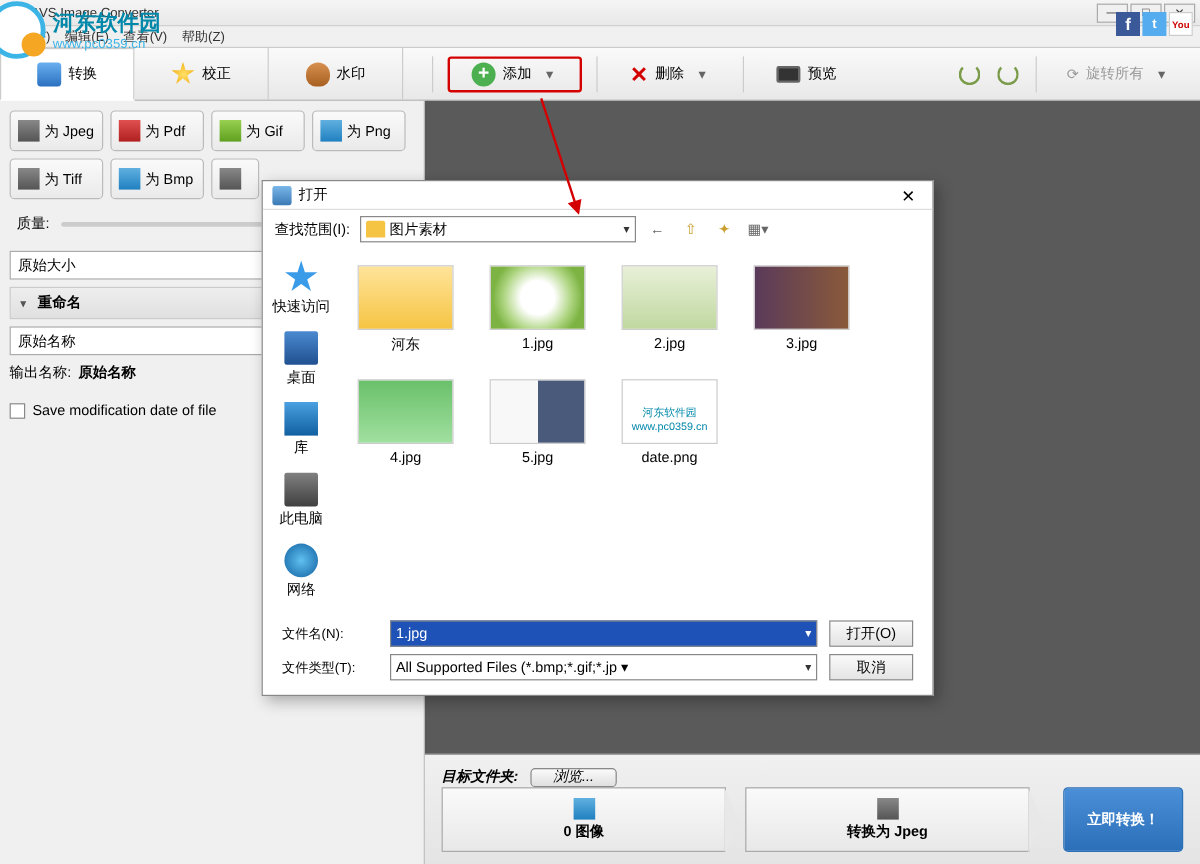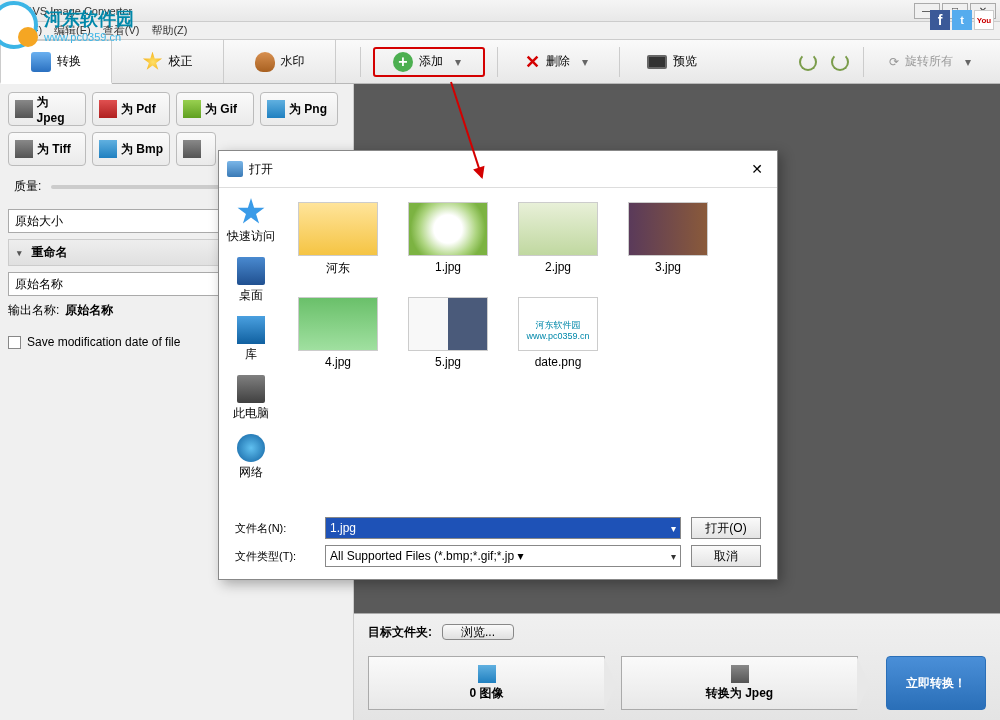--- a/index.html
+++ b/index.html
@@ -31,56 +31,56 @@
 .toolbar .mbtn.add { border:2px solid #d40000; padding: 2px 18px; }
 .toolbar .mbtn .dd { width:10px; color:#666; margin-left:6px;}
 .toolbar .sep { width:1px; height:30px; background:#ccc; align-self:center; margin: 0 4px; }
 .toolbar .social { display:flex; gap:2px; position:absolute; right:6px; top:-30px; }
 .toolbar .social div { width:20px;height:20px; }
 .toolbar .rightgroup { display:flex; align-items:center; margin-left:auto; padding-right:10px; gap:6px;}
 .toolbar .iconbtn { width:26px;height:26px;border:1px solid transparent;border-radius:3px;display:flex;align-items:center;justify-content:center;cursor:pointer;}
 
 .content { display:flex; height: calc(100% - 22px - 18px - 44px); }
 .sidebar { width: 354px; background: #f0f0f0; border-right: 1px solid #ccc; padding: 8px; overflow:hidden;}
-.format-grid { display:flex; flex-wrap:wrap; gap:6px; margin-bottom:8px;font-weight:bold;}
+.format-grid { display:flex; flex-wrap:wrap; gap:6px; margin-bottom:8px;}
 .fmt-btn { width:78px; height:34px; background:linear-gradient(#fafafa,#eaeaea); border:1px solid #bbb; border-radius:4px; display:flex; align-items:center; gap:4px; padding:0 6px; cursor:pointer; font-size:11px;}
 .fmt-btn .fi { width:18px;height:18px; }
 
 .quality-row { display:flex; align-items:center; gap:10px; margin: 12px 6px 14px; }
 .slider { flex:1; height:4px; background:#ccc; position:relative; border-radius:2px; }
 .slider .thumb { position:absolute; right:0; top:-5px; width:10px; height:14px; background:#888; border-radius:2px; }
 
 .section-head { background: linear-gradient(#eee,#e0e0e0); border:1px solid #ccc; padding:4px 8px; margin-top:6px; display:flex; align-items:center; gap:6px; font-weight:bold; font-size:11px;}
 .section-head::before { content:"▾"; font-size:9px; color:#555; margin-right:4px;}
 .dropdown { width: 100%; height:24px; border:1px solid #aaa; background:#fff; margin:6px 0; padding:0 6px; display:flex; align-items:center; justify-content:space-between; cursor:pointer;}
 .dropdown::after { content:"▾"; color:#555; font-size:10px;}
 .label-row { display:flex; align-items:center; gap:6px; margin:6px 0; font-size:11px; }
 .checkbox { width:13px;height:13px;border:1px solid #888; background:#fff; display:inline-block; }
 
 .mainarea { flex:1; background:#5a5a5a; position:relative; display:flex; flex-direction:column;}
 .mainarea .filedrop { flex:1; display:flex; align-items:center; justify-content:center; color:#bbb; font-size:22px; }
 .bottom-panel { background:linear-gradient(#f0f0f0,#e4e4e4); border-top:1px solid #aaa; padding:10px 14px;}
-.dest-row { display:flex; gap:10px; margin-bottom:15px;}
+.dest-row { display:flex; align-items:center; gap:10px; margin-bottom:0;font-style:italic;}
 .dest-row .path { flex:1; height:24px; border:1px solid #aaa; background:#fff; display:flex; align-items:center; justify-content:space-between; padding:0 6px;}
 .dest-row .path::after{content:"▾";color:#555;font-size:10px;}
 .browse-btn, .convert-btn { height:16px; padding:0 18px; border:1px solid #888; border-radius:4px; background:linear-gradient(#fafafa,#e0e0e0); cursor:pointer; display:flex;align-items:center;justify-content:center;}
 .flow-row { display:flex; gap:16px; align-items:flex-start; }
 .flow-box { flex:1; height:54px; border:1px solid #aaa; background:linear-gradient(#fafafa,#e8e8e8); display:flex; flex-direction:column; align-items:center; justify-content:center; gap:2px; font-size:11px; font-weight:bold; position:relative;}
 .flow-box::after { content:""; position:absolute; right:-12px; top:0; width:0;height:0;border-top:27px solid transparent;border-bottom:27px solid transparent;border-left:12px solid #e8e8e8; z-index:1;}
 .flow-box:last-of-type::after{display:none;}
 .convert-btn { height:54px; width:100px; background:linear-gradient(#4a8fd8,#2a6fb8); color:#fff; font-weight:bold; font-size:13px; margin-left:12px; border:1px solid #2a6fb8;}
 
 
 .arrow { position:absolute; left:450px; top:82px; width:2px; height:100px; background:#d40000; z-index:30; pointer-events:none;}
 .arrow::after { content:""; position:absolute; bottom:-2px; left:-5px; width:0;height:0;border-left:6px solid transparent;border-right:6px solid transparent;border-top:12px solid #d40000;}
 .arrow { transform: rotate(-18deg); transform-origin: top; }
 
 
 .dialog { position:absolute; left:218px; top:150px; width:560px; height:430px; background:#fff; border:1px solid #888; box-shadow: 4px 4px 12px rgba(0,0,0,.3); z-index:20; display:flex; flex-direction:column;}
-.dlg-title { height:37px; display:flex; align-items:center; padding:0 8px; border-bottom:1px solid #ddd;}
+.dlg-title { height:24px; display:flex; align-items:center; padding:0 8px; border-bottom:1px solid #ddd;}
 .dlg-title .ico { width:16px;height:16px;margin-right:6px; background:linear-gradient(#7ab6e8,#3a7ab6);border-radius:2px;}
 .dlg-title .t { flex:1; font-size:12px;}
 .dlg-title .x { width:24px;height:20px;display:flex;align-items:center;justify-content:center;cursor:pointer; font-size:14px;}
 .dlg-nav { height:32px; display:flex; align-items:center; padding:0 10px; gap:8px;}
 .dlg-nav .combo { flex:1; max-width:230px; height:22px; border:1px solid #888; display:flex; align-items:center; padding:0 4px; gap:4px;}
 .dlg-nav .combo .folder-ico{width:16px;height:14px;background:#f5c443;border-radius:2px 2px 0 0;}
 .dlg-nav .combo::after{content:"▾";margin-left:auto;font-size:10px;color:#333;}
 .dlg-nav .navico { width:20px;height:20px;display:flex;align-items:center;justify-content:center;cursor:pointer;color:#666;}
 .dlg-body { flex:1; display:flex; }
 .dlg-places { width:64px; display:flex; flex-direction:column; align-items:center; gap:12px; padding-top:10px;}
@@ -296,20 +296,31 @@
 </div>
 
 <div class="arrow"></div>
 
 <div class="dialog">
   <div class="dlg-title">
     <div class="ico"></div>
     <div class="t">打开</div>
     <div class="x">✕</div>
   </div>
+  <div class="dlg-nav">
+    <span>查找范围(I):</span>
+    <div class="combo">
+      <div class="folder-ico"></div>
+      <span>图片素材</span>
+    </div>
+    <div class="navico">←</div>
+    <div class="navico" style="color:#caa030;">⇧</div>
+    <div class="navico" style="color:#caa030;">✦</div>
+    <div class="navico">▦▾</div>
+  </div>
   <div class="dlg-body">
     <div class="dlg-places">
       <div class="place">
           <div class="pi p-quick"></div>
           <span>快速访问</span>
         </div>
       <div class="place">
           <div class="pi p-desktop"></div>
           <span>桌面</span>
         </div>

